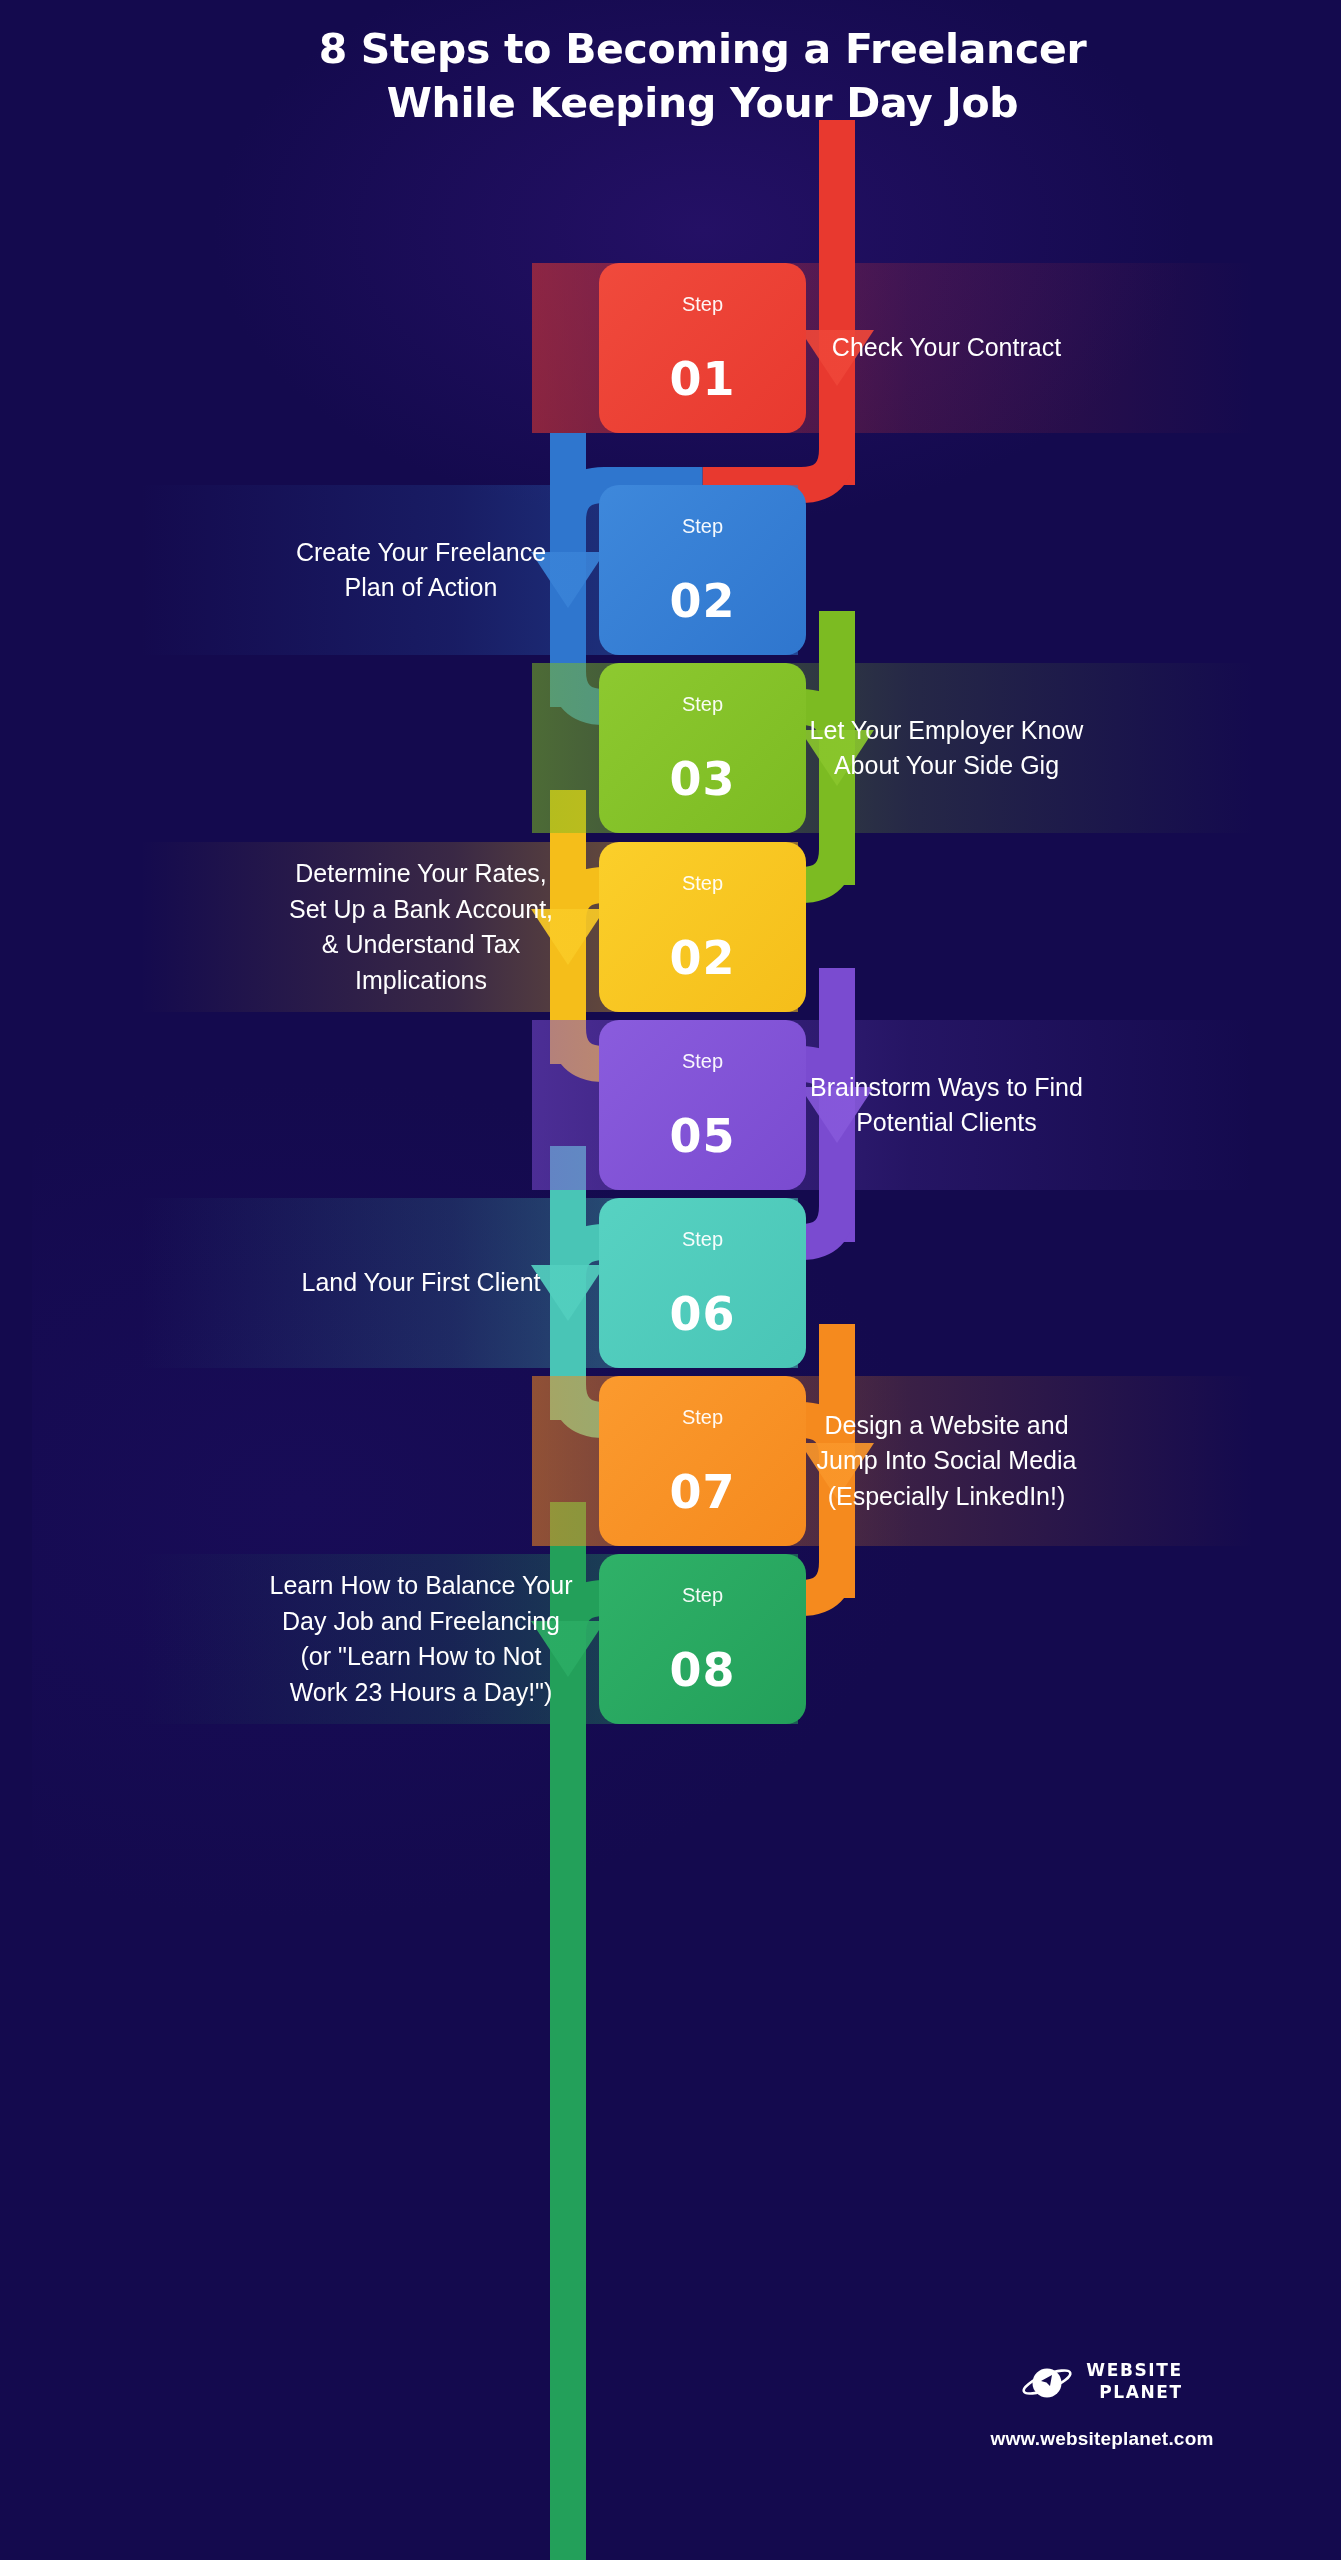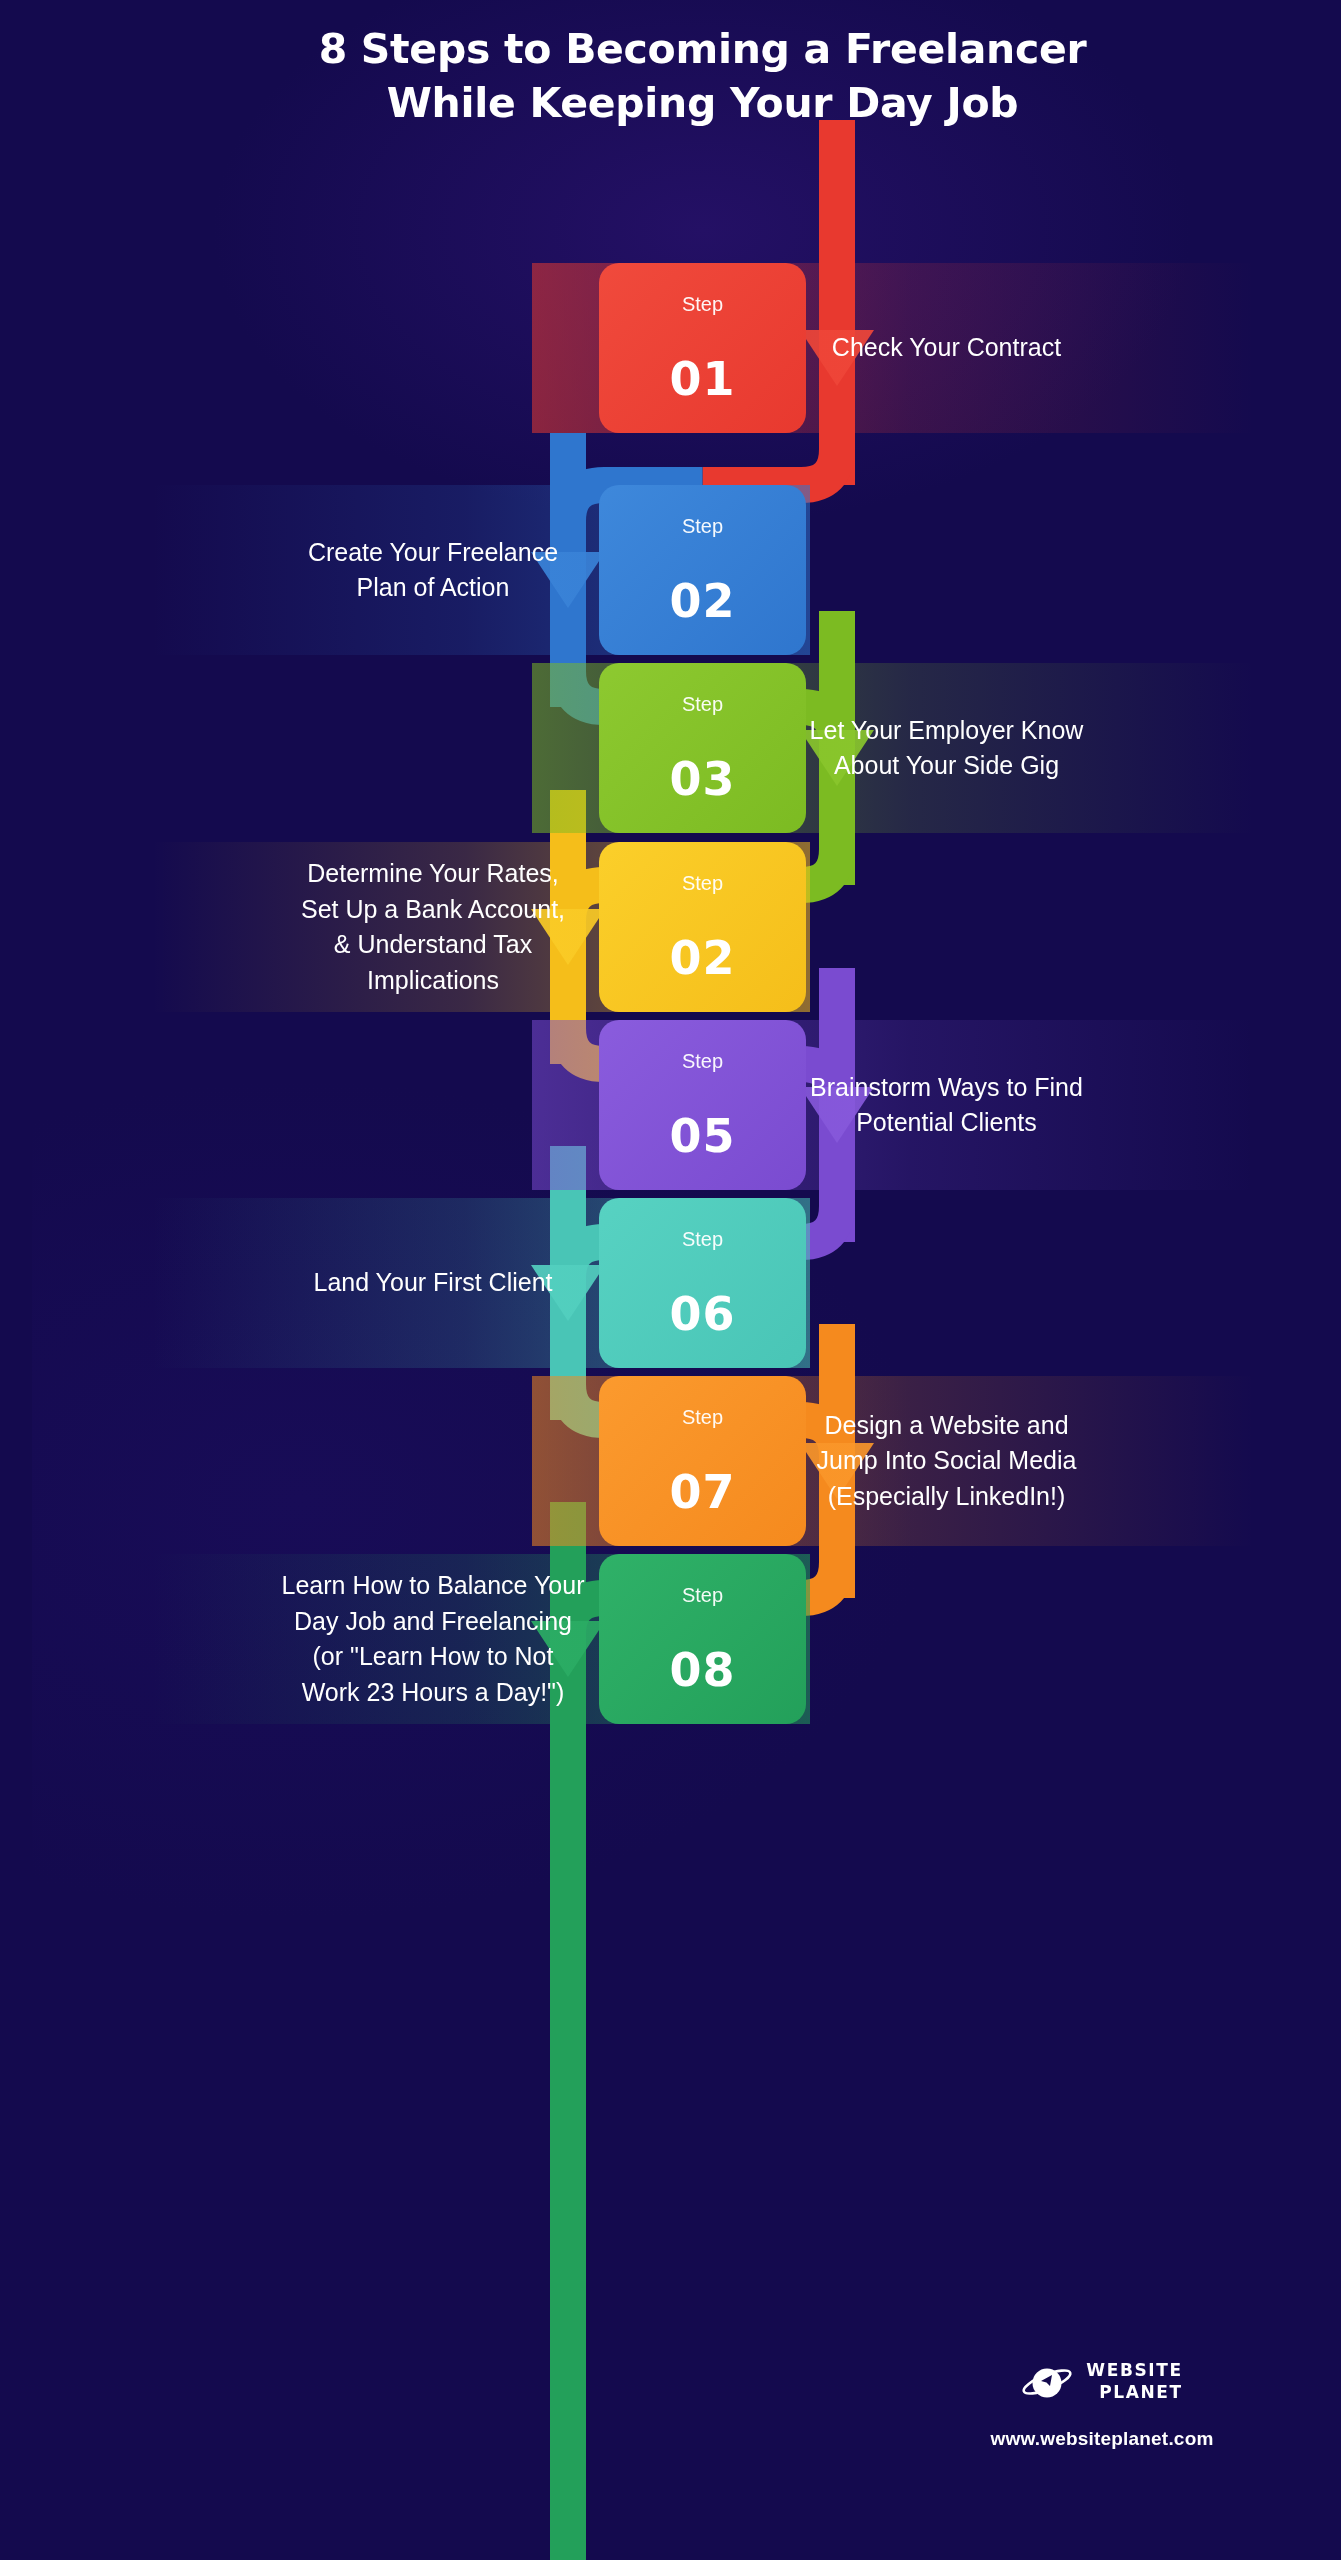--- a/index.html
+++ b/index.html
@@ -66,21 +66,21 @@
     align-items: center;
   }
   .label-panel.right {
     left: 500px;
     width: 841px;
     justify-content: center;
     padding-left: 36px;
     padding-right: 48px;
   }
   .label-panel.left {
-    left: 12px;
+    left: 0px;
     width: 766px;
     justify-content: center;
     padding-right: 36px;
     padding-left: 48px;
   }
   .label-text {
     color: #ffffff;
     font-size: 25px;
     line-height: 1.42;
     text-align: center;

